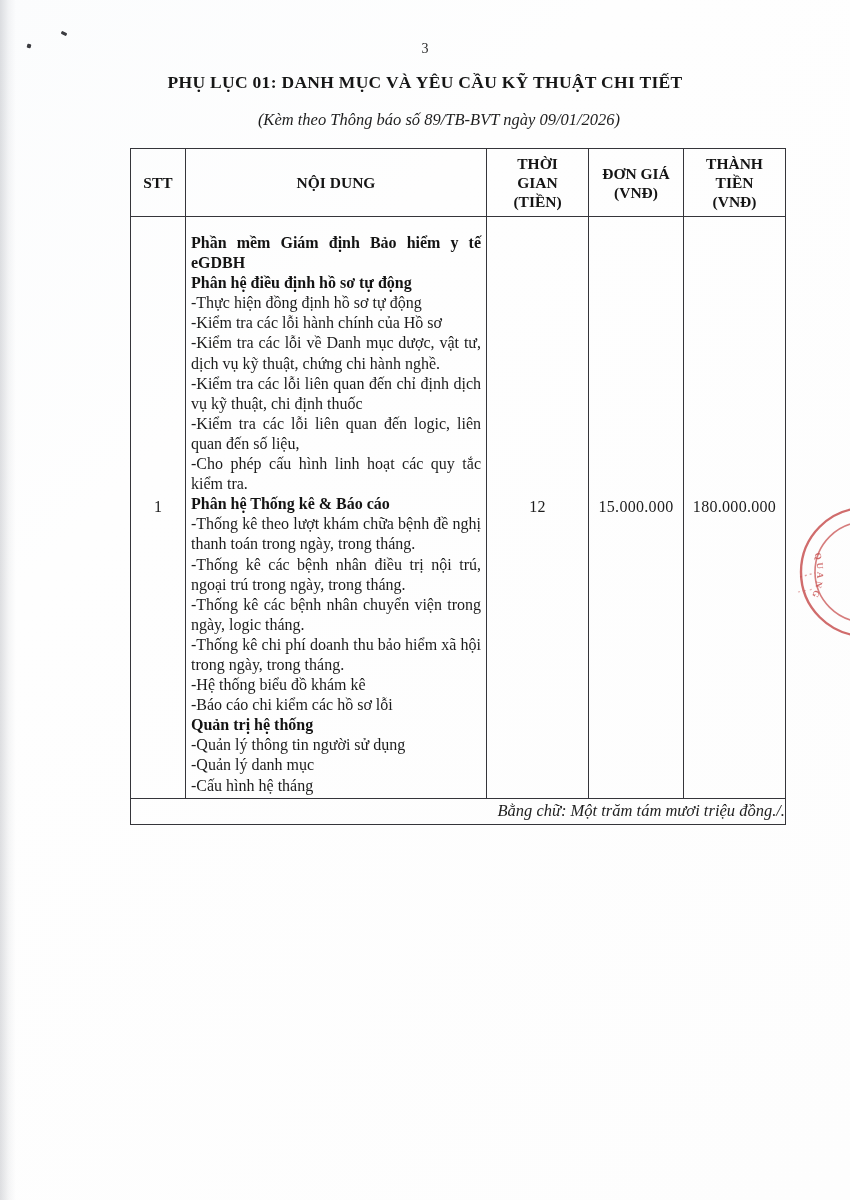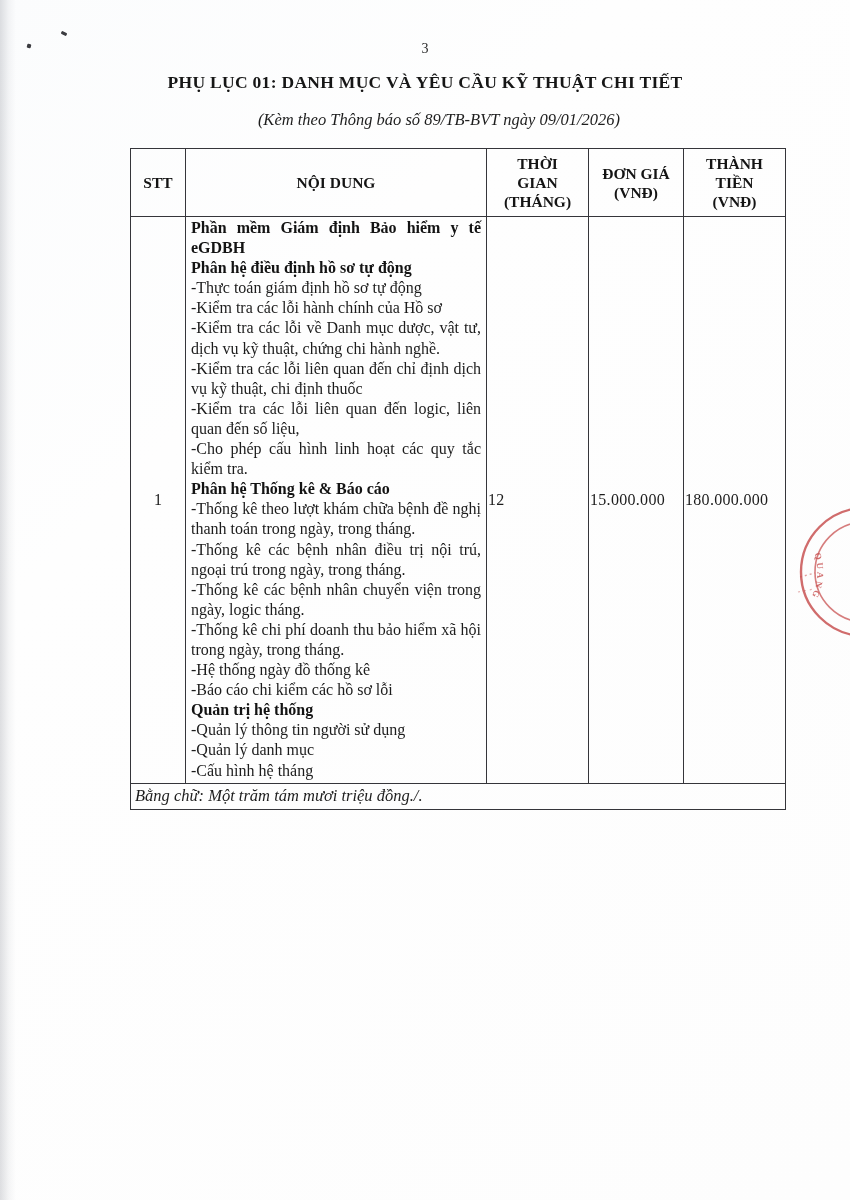--- a/index.html
+++ b/index.html
@@ -59,36 +59,36 @@
     line-height: 19px;
     padding: 5px 2px;
     height: 46px;
   }
   td.stt-cell {
     text-align: center; vertical-align: middle;
     font-size: 16px;
   }
   td.content-cell {
     vertical-align: top;
-    padding: 1px 5px 2px 5px;
+    padding: 16px 5px 2px 5px;
   }
   .para {
     font-size: 16px; line-height: 20.1px;
     text-align: justify;
     color: #1c1c1c;
   }
   .para.bold { font-weight: bold; color: #131313; }
   td.num-cell {
-    text-align: left; vertical-align: middle;
+    text-align: center; vertical-align: middle;
     font-size: 16px; letter-spacing: .3px;
   }
   td.footer-cell {
-    text-align: left;
+    text-align: right;
     font-style: italic; font-size: 16.5px;
-    padding: 2px 0 3px 4px;
+    padding: 2px 0 3px 12px;
     color: #1d1d1d;
   }
 
   .stamp {
     position: absolute; left: 790px; top: 497px;
     width: 60px; height: 155px;
     opacity: .88;
   }
 </style>
 </head>
@@ -110,47 +110,47 @@
       <col style="width:102px">
       <col style="width:95px">
       <col style="width:102px">
     </colgroup>
     <thead>
       <tr>
         <th>STT</th>
         <th>NỘI DUNG</th>
         <th>THỜI
 GIAN
-(THÁNG)</th>
+(TIỀN)</th>
         <th>ĐƠN GIÁ
 (VNĐ)</th>
         <th>THÀNH
 TIỀN
 (VNĐ)</th>
       </tr>
     </thead>
     <tbody>
       <tr>
         <td class="stt-cell">1</td>
         <td class="content-cell">
           <div>
               <div class="para bold">Phần mềm Giám định Bảo hiểm y tế eGDBH</div>
               <div class="para bold">Phân hệ điều định hồ sơ tự động</div>
-              <div class="para">-Thực toán giám định hồ sơ tự động</div>
+              <div class="para">-Thực hiện đồng định hồ sơ tự động</div>
               <div class="para">-Kiểm tra các lỗi hành chính của Hồ sơ</div>
               <div class="para">-Kiểm tra các lỗi về Danh mục dược, vật tư, dịch vụ kỹ thuật, chứng chi hành nghề.</div>
               <div class="para">-Kiểm tra các lỗi liên quan đến chỉ định dịch vụ kỹ thuật, chi định thuốc</div>
               <div class="para">-Kiểm tra các lỗi liên quan đến logic, liên quan đến số liệu,</div>
               <div class="para">-Cho phép cấu hình linh hoạt các quy tắc kiểm tra.</div>
               <div class="para bold">Phân hệ Thống kê &amp; Báo cáo</div>
               <div class="para">-Thống kê theo lượt khám chữa bệnh đề nghị thanh toán trong ngày, trong tháng.</div>
               <div class="para">-Thống kê các bệnh nhân điều trị nội trú, ngoại trú trong ngày, trong tháng.</div>
               <div class="para">-Thống kê các bệnh nhân chuyển viện trong ngày, logic tháng.</div>
               <div class="para">-Thống kê chi phí doanh thu bảo hiểm xã hội trong ngày, trong tháng.</div>
-              <div class="para">-Hệ thống ngày đồ thống kê</div>
+              <div class="para">-Hệ thống biểu đồ khám kê</div>
               <div class="para">-Báo cáo chi kiểm các hồ sơ lỗi</div>
               <div class="para bold">Quản trị hệ thống</div>
               <div class="para">-Quản lý thông tin người sử dụng</div>
               <div class="para">-Quản lý danh mục</div>
               <div class="para">-Cấu hình hệ tháng</div>
             </div>
         </td>
         <td class="num-cell">12</td>
         <td class="num-cell">15.000.000</td>
         <td class="num-cell">180.000.000</td>

